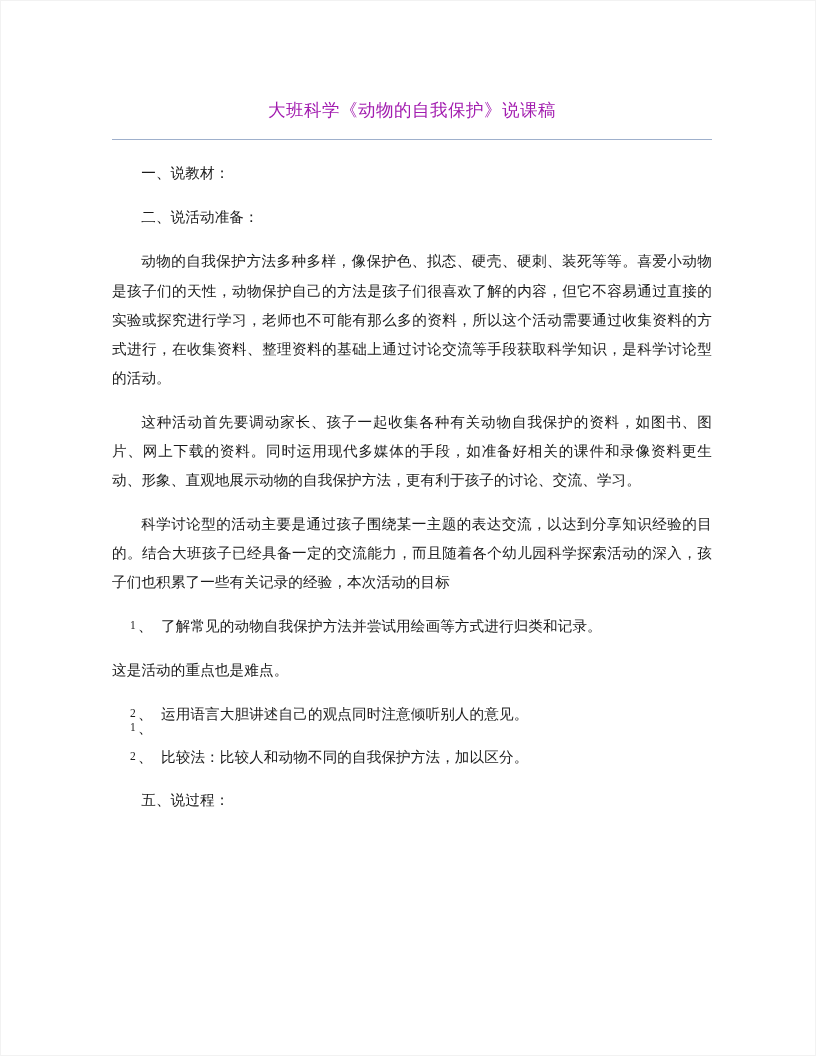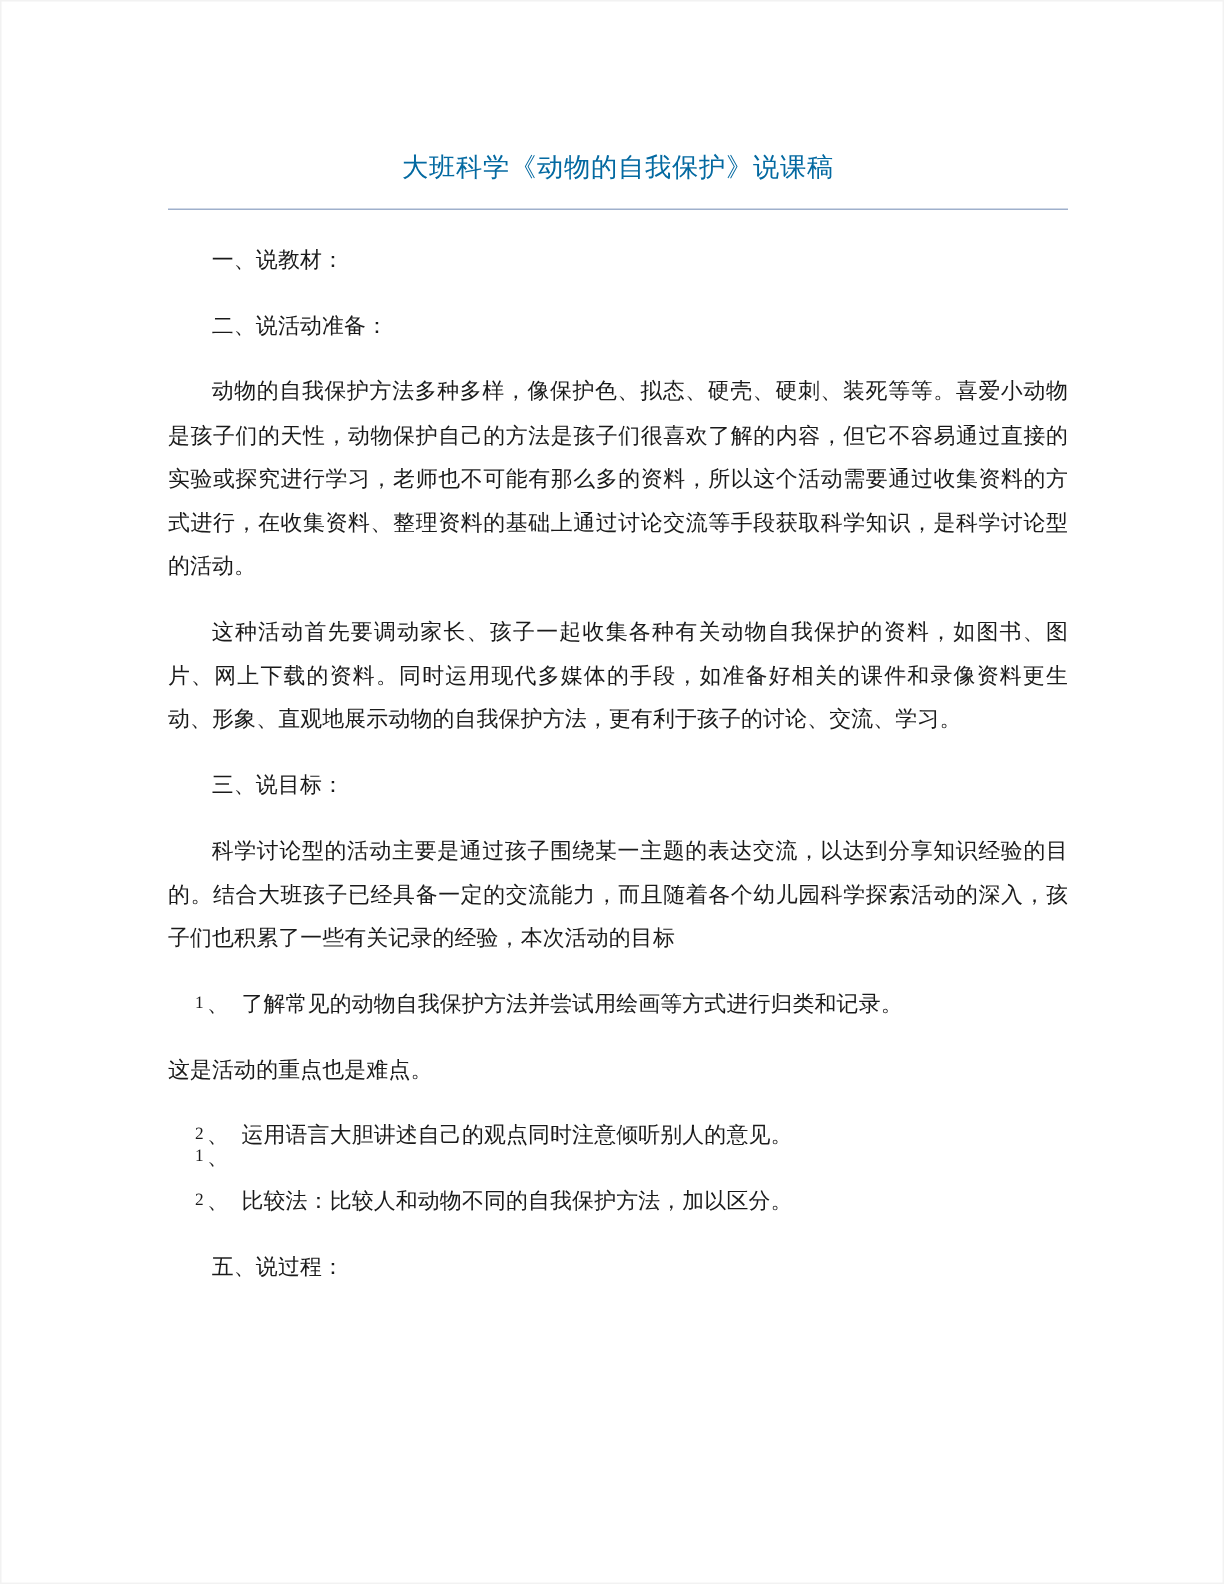--- a/index.html
+++ b/index.html
@@ -22,27 +22,27 @@
   .content {
     position: absolute;
     left: 111px;
     top: 0;
     width: 600px;
   }
   .doc-title {
     margin: 0;
     padding: 0;
     text-align: center;
-    color: #0369a1;
+    color: #a21caf;
     font-size: 17.5px;
     font-weight: 400;
     letter-spacing: 0.5px;
     line-height: 28px;
     padding-top: 96px;
-    font-family: Liberation Serif, serif;
+    font-family: Liberation Mono, monospace;
   }
   .title-rule {
     margin-top: 14px;
     height: 0;
     border-top: 1.2px solid #9fb0cc;
     width: 600px;
   }
   .body-block {
     margin-top: 20px;
   }
@@ -58,20 +58,21 @@
     font-family: "Liberation Sans", "DejaVu Sans", sans-serif;
   }
   p.para + p.para {
     margin-top: 14.5px;
   }
   p.indent {
     text-indent: 2em;
   }
   p.heading {
     text-indent: 2em;
+    font-family: Liberation Mono, monospace;
   }
   p.numbered {
     text-indent: 0;
     padding-left: 28px;
     position: relative;
   }
   .num-marker {
     position: absolute;
     left: 18px;
     bottom: 1px;
@@ -102,21 +103,20 @@
 
     <h1 class="doc-title">大班科学《动物的自我保护》说课稿</h1>
 
     <div class="title-rule"></div>
 
     <div class="body-block" id="body-block">
         <p class="para heading">一、说教材：</p>
         <p class="para heading">二、说活动准备：</p>
         <p class="para indent">动物的自我保护方法多种多样，像保护色、拟态、硬壳、硬刺、装死等等。喜爱小动物是孩子们的天性，动物保护自己的方法是孩子们很喜欢了解的内容，但它不容易通过直接的实验或探究进行学习，老师也不可能有那么多的资料，所以这个活动需要通过收集资料的方式进行，在收集资料、整理资料的基础上通过讨论交流等手段获取科学知识，是科学讨论型的活动。</p>
         <p class="para indent">这种活动首先要调动家长、孩子一起收集各种有关动物自我保护的资料，如图书、图片、网上下载的资料。同时运用现代多媒体的手段，如准备好相关的课件和录像资料更生动、形象、直观地展示动物的自我保护方法，更有利于孩子的讨论、交流、学习。</p>
-        <p class="para heading">三、说目标：</p>
         <p class="para indent">科学讨论型的活动主要是通过孩子围绕某一主题的表达交流，以达到分享知识经验的目的。结合大班孩子已经具备一定的交流能力，而且随着各个幼儿园科学探索活动的深入，孩子们也积累了一些有关记录的经验，本次活动的目标</p>
         <p class="para numbered"><span class="num-marker">1</span><span class="num-sep">、</span><span class="num-body">了解常见的动物自我保护方法并尝试用绘画等方式进行归类和记录。</span></p>
         <p class="para plain">这是活动的重点也是难点。</p>
         <p class="para numbered"><span class="num-marker">2</span><span class="num-sep">、</span><span class="num-body">运用语言大胆讲述自己的观点同时注意倾听别人的意见。</span></p>
         <p class="para numbered"><span class="num-marker">1</span><span class="num-sep">、</span></p>
         <p class="para numbered"><span class="num-marker">2</span><span class="num-sep">、</span><span class="num-body">比较法：比较人和动物不同的自我保护方法，加以区分。</span></p>
         <p class="para heading">五、说过程：</p>
       </div>
 
   </div>

